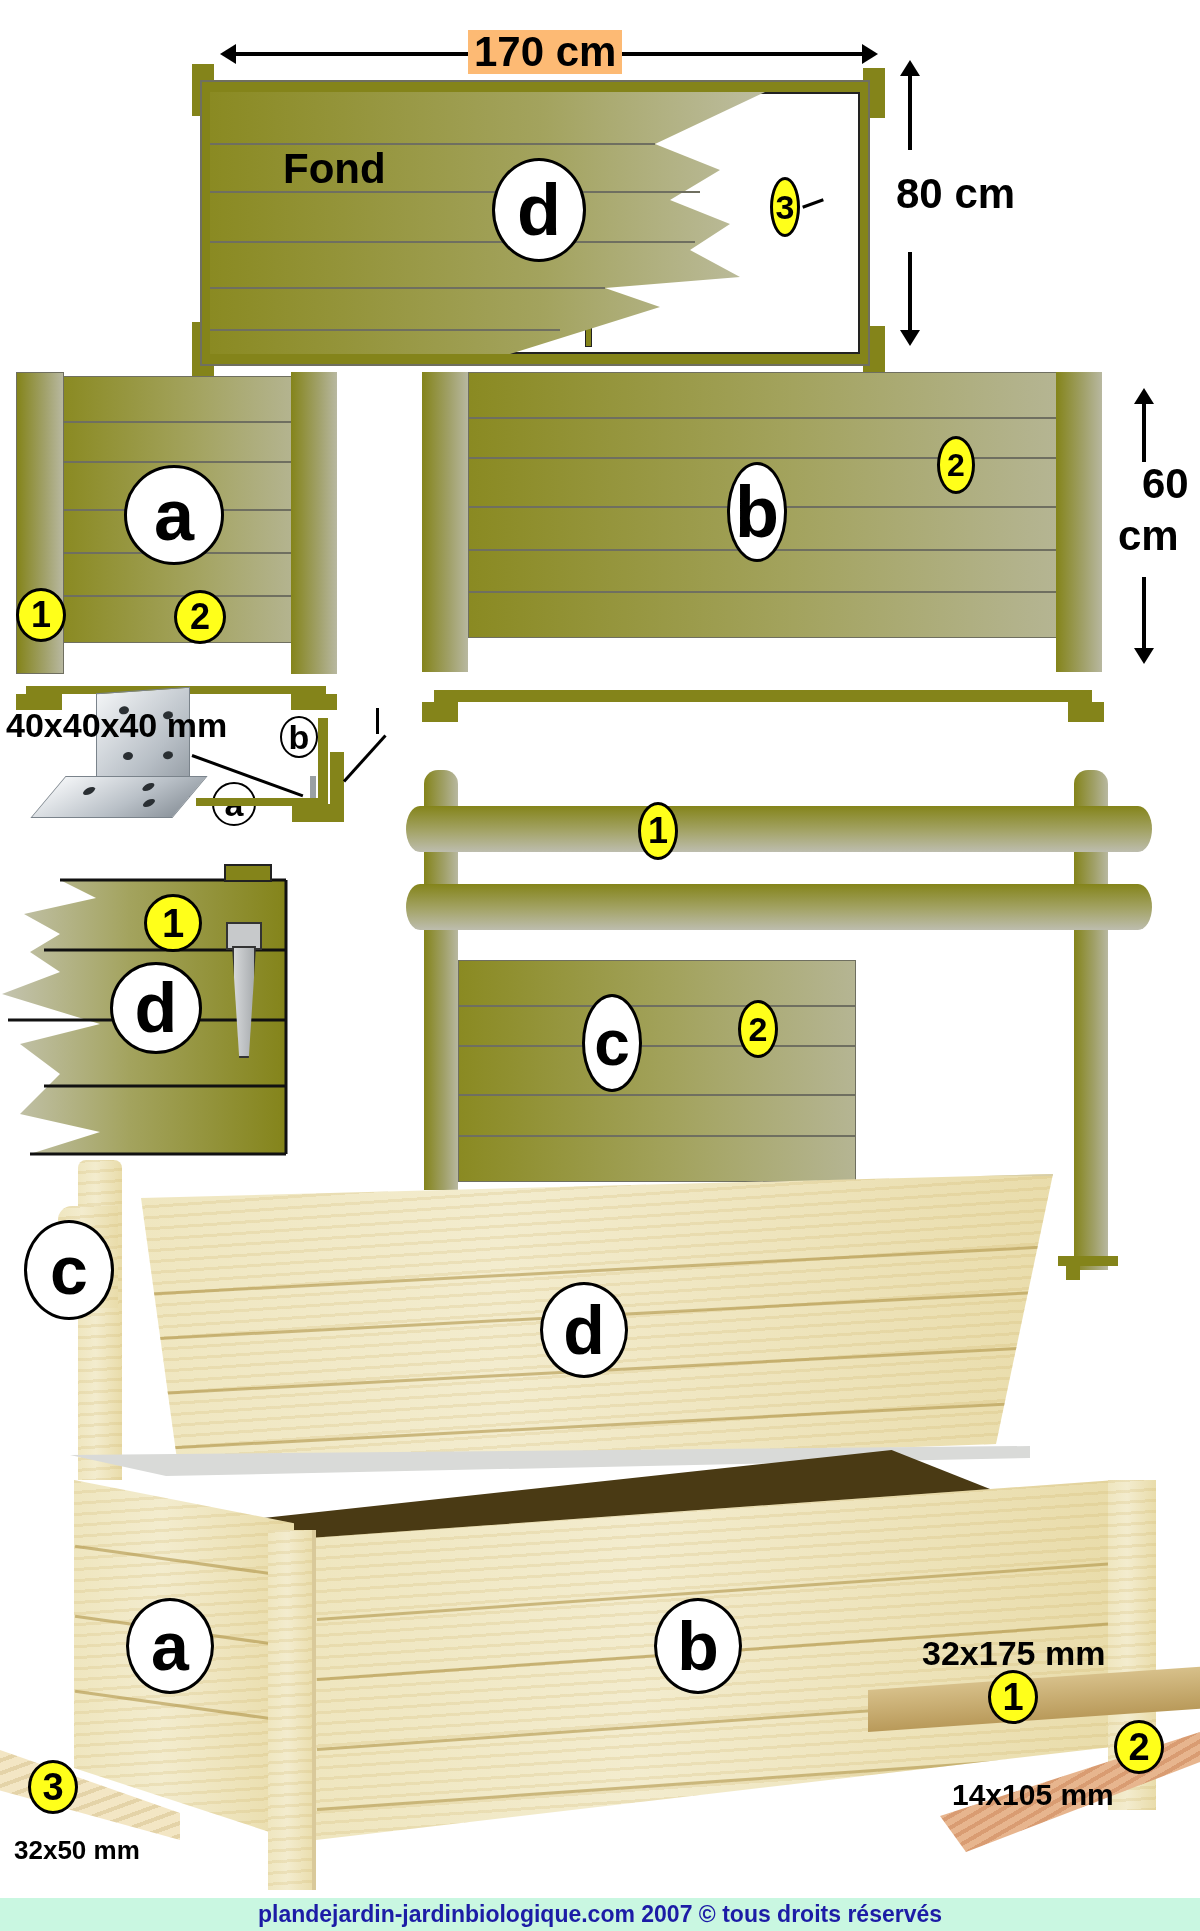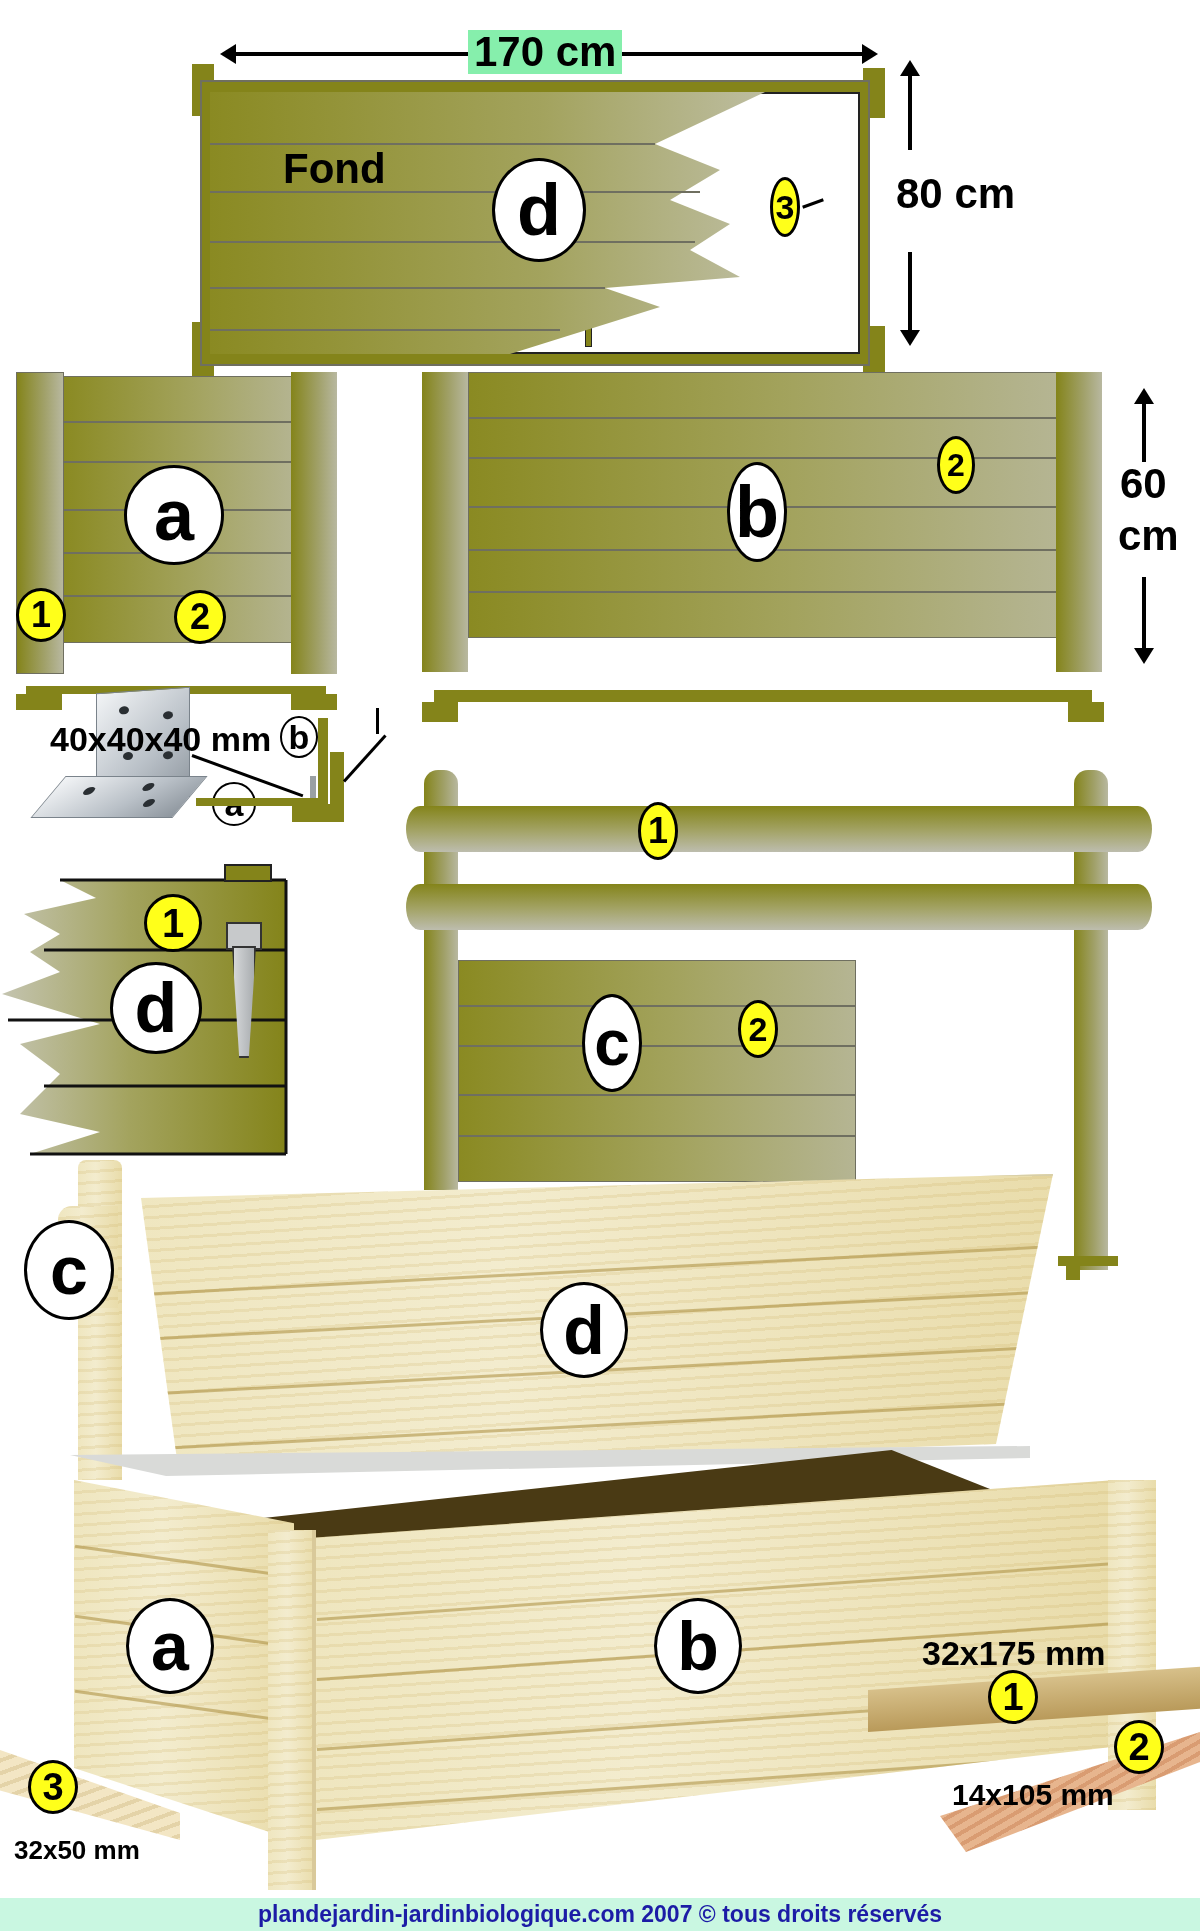--- a/index.html
+++ b/index.html
@@ -25,21 +25,21 @@
   .hole{position:absolute;width:10px;height:8px;border-radius:50%;background:#2a2f33;}
 </style>
 </head>
 <body>
 
 <div class="abs" style="left:190px;top:30px;width:700px;height:330px;">
 
   <div class="arrow-line" style="left:38px;top:22px;width:640px;height:4px;"></div>
   <div class="abs" style="left:30px;top:14px;width:0;height:0;border-top:10px solid transparent;border-bottom:10px solid transparent;border-right:16px solid #000;"></div>
   <div class="abs" style="left:672px;top:14px;width:0;height:0;border-top:10px solid transparent;border-bottom:10px solid transparent;border-left:16px solid #000;"></div>
-  <div class="lbl" style="left:278px;top:0px;font-size:42px;background:#86efac;padding:0 6px;line-height:44px;">170 cm</div>
+  <div class="lbl" style="left:278px;top:0px;font-size:42px;background:#fdba74;padding:0 6px;line-height:44px;">170 cm</div>
 
   <div class="abs olive-dark" style="left:2px;top:34px;width:22px;height:52px;"></div>
   <div class="abs olive-dark" style="left:673px;top:38px;width:22px;height:50px;"></div>
   <div class="abs olive-dark" style="left:2px;top:292px;width:22px;height:62px;"></div>
   <div class="abs olive-dark" style="left:673px;top:296px;width:22px;height:50px;"></div>
 
   <div class="abs olive-dark" style="left:10px;top:50px;width:670px;height:286px;border:2px solid #6f6f60;box-sizing:border-box;"></div>
   <div class="abs" style="left:20px;top:62px;width:650px;height:262px;background:#fff;border:2px solid #222;box-sizing:border-box;"></div>
 
   <div class="abs olive-dark" style="left:395px;top:270px;width:5px;height:45px;border:1px solid #222;"></div>
@@ -106,38 +106,38 @@
   <div class="circle-w" style="left:305px;top:90px;width:60px;height:100px;font-size:72px;">b</div>
   <div class="circle-y" style="left:515px;top:64px;width:38px;height:58px;font-size:32px;">2</div>
   <div class="abs olive-dark" style="left:12px;top:318px;width:658px;height:12px;"></div>
   <div class="abs olive-dark" style="left:0;top:330px;width:36px;height:20px;"></div>
   <div class="abs olive-dark" style="left:646px;top:330px;width:36px;height:20px;"></div>
 
   <div class="arrow-line" style="left:720px;top:28px;width:4px;height:62px;"></div>
   <div class="arrow-line" style="left:720px;top:205px;width:4px;height:72px;"></div>
   <div class="abs" style="left:712px;top:16px;border-left:10px solid transparent;border-right:10px solid transparent;border-bottom:16px solid #000;"></div>
   <div class="abs" style="left:712px;top:276px;border-left:10px solid transparent;border-right:10px solid transparent;border-top:16px solid #000;"></div>
-  <div class="lbl" style="left:698px;top:88px;font-size:42px;">60</div>
+  <div class="lbl" style="left:720px;top:88px;font-size:42px;">60</div>
   <div class="lbl" style="left:696px;top:140px;font-size:42px;">cm</div>
 </div>
 
 <div class="abs" style="left:0;top:690px;width:400px;height:160px;">
 
   <div class="abs bracket" style="left:96px;top:0px;width:92px;height:108px;transform:skewY(-4deg);">
     <div class="hole" style="left:22px;top:14px"></div>
     <div class="hole" style="left:66px;top:22px"></div>
     <div class="hole" style="left:26px;top:60px"></div>
     <div class="hole" style="left:66px;top:62px"></div>
   </div>
   <div class="abs bracket" style="left:48px;top:86px;width:140px;height:40px;transform:skewX(-40deg);">
     <div class="hole" style="left:30px;top:10px"></div>
     <div class="hole" style="left:86px;top:6px"></div>
     <div class="hole" style="left:100px;top:22px"></div>
   </div>
-  <div class="lbl" style="left:6px;top:30px;font-size:34px;margin-left:44px;">40x40x40 mm</div>
+  <div class="lbl" style="left:6px;top:16px;font-size:34px;">40x40x40 mm</div>
   <div class="circle-w" style="left:280px;top:26px;width:38px;height:42px;font-size:34px;border-width:2px;">b</div>
   <div class="circle-w" style="left:212px;top:92px;width:44px;height:44px;font-size:34px;border-width:2px;">a</div>
 
   <div class="abs olive-dark" style="left:318px;top:28px;width:10px;height:84px;"></div>
   <div class="abs olive-dark" style="left:330px;top:62px;width:14px;height:54px;"></div>
   <div class="abs olive-dark" style="left:196px;top:108px;width:132px;height:8px;"></div>
   <div class="abs olive-dark" style="left:292px;top:114px;width:52px;height:18px;"></div>
   <div class="abs" style="left:310px;top:86px;width:6px;height:22px;background:#9aa0a4;"></div>
   <div class="arrow-line" style="left:192px;top:64px;width:118px;height:3px;transform:rotate(20deg);transform-origin:left center;"></div>
   <div class="arrow-line" style="left:376px;top:18px;width:3px;height:26px;"></div>

